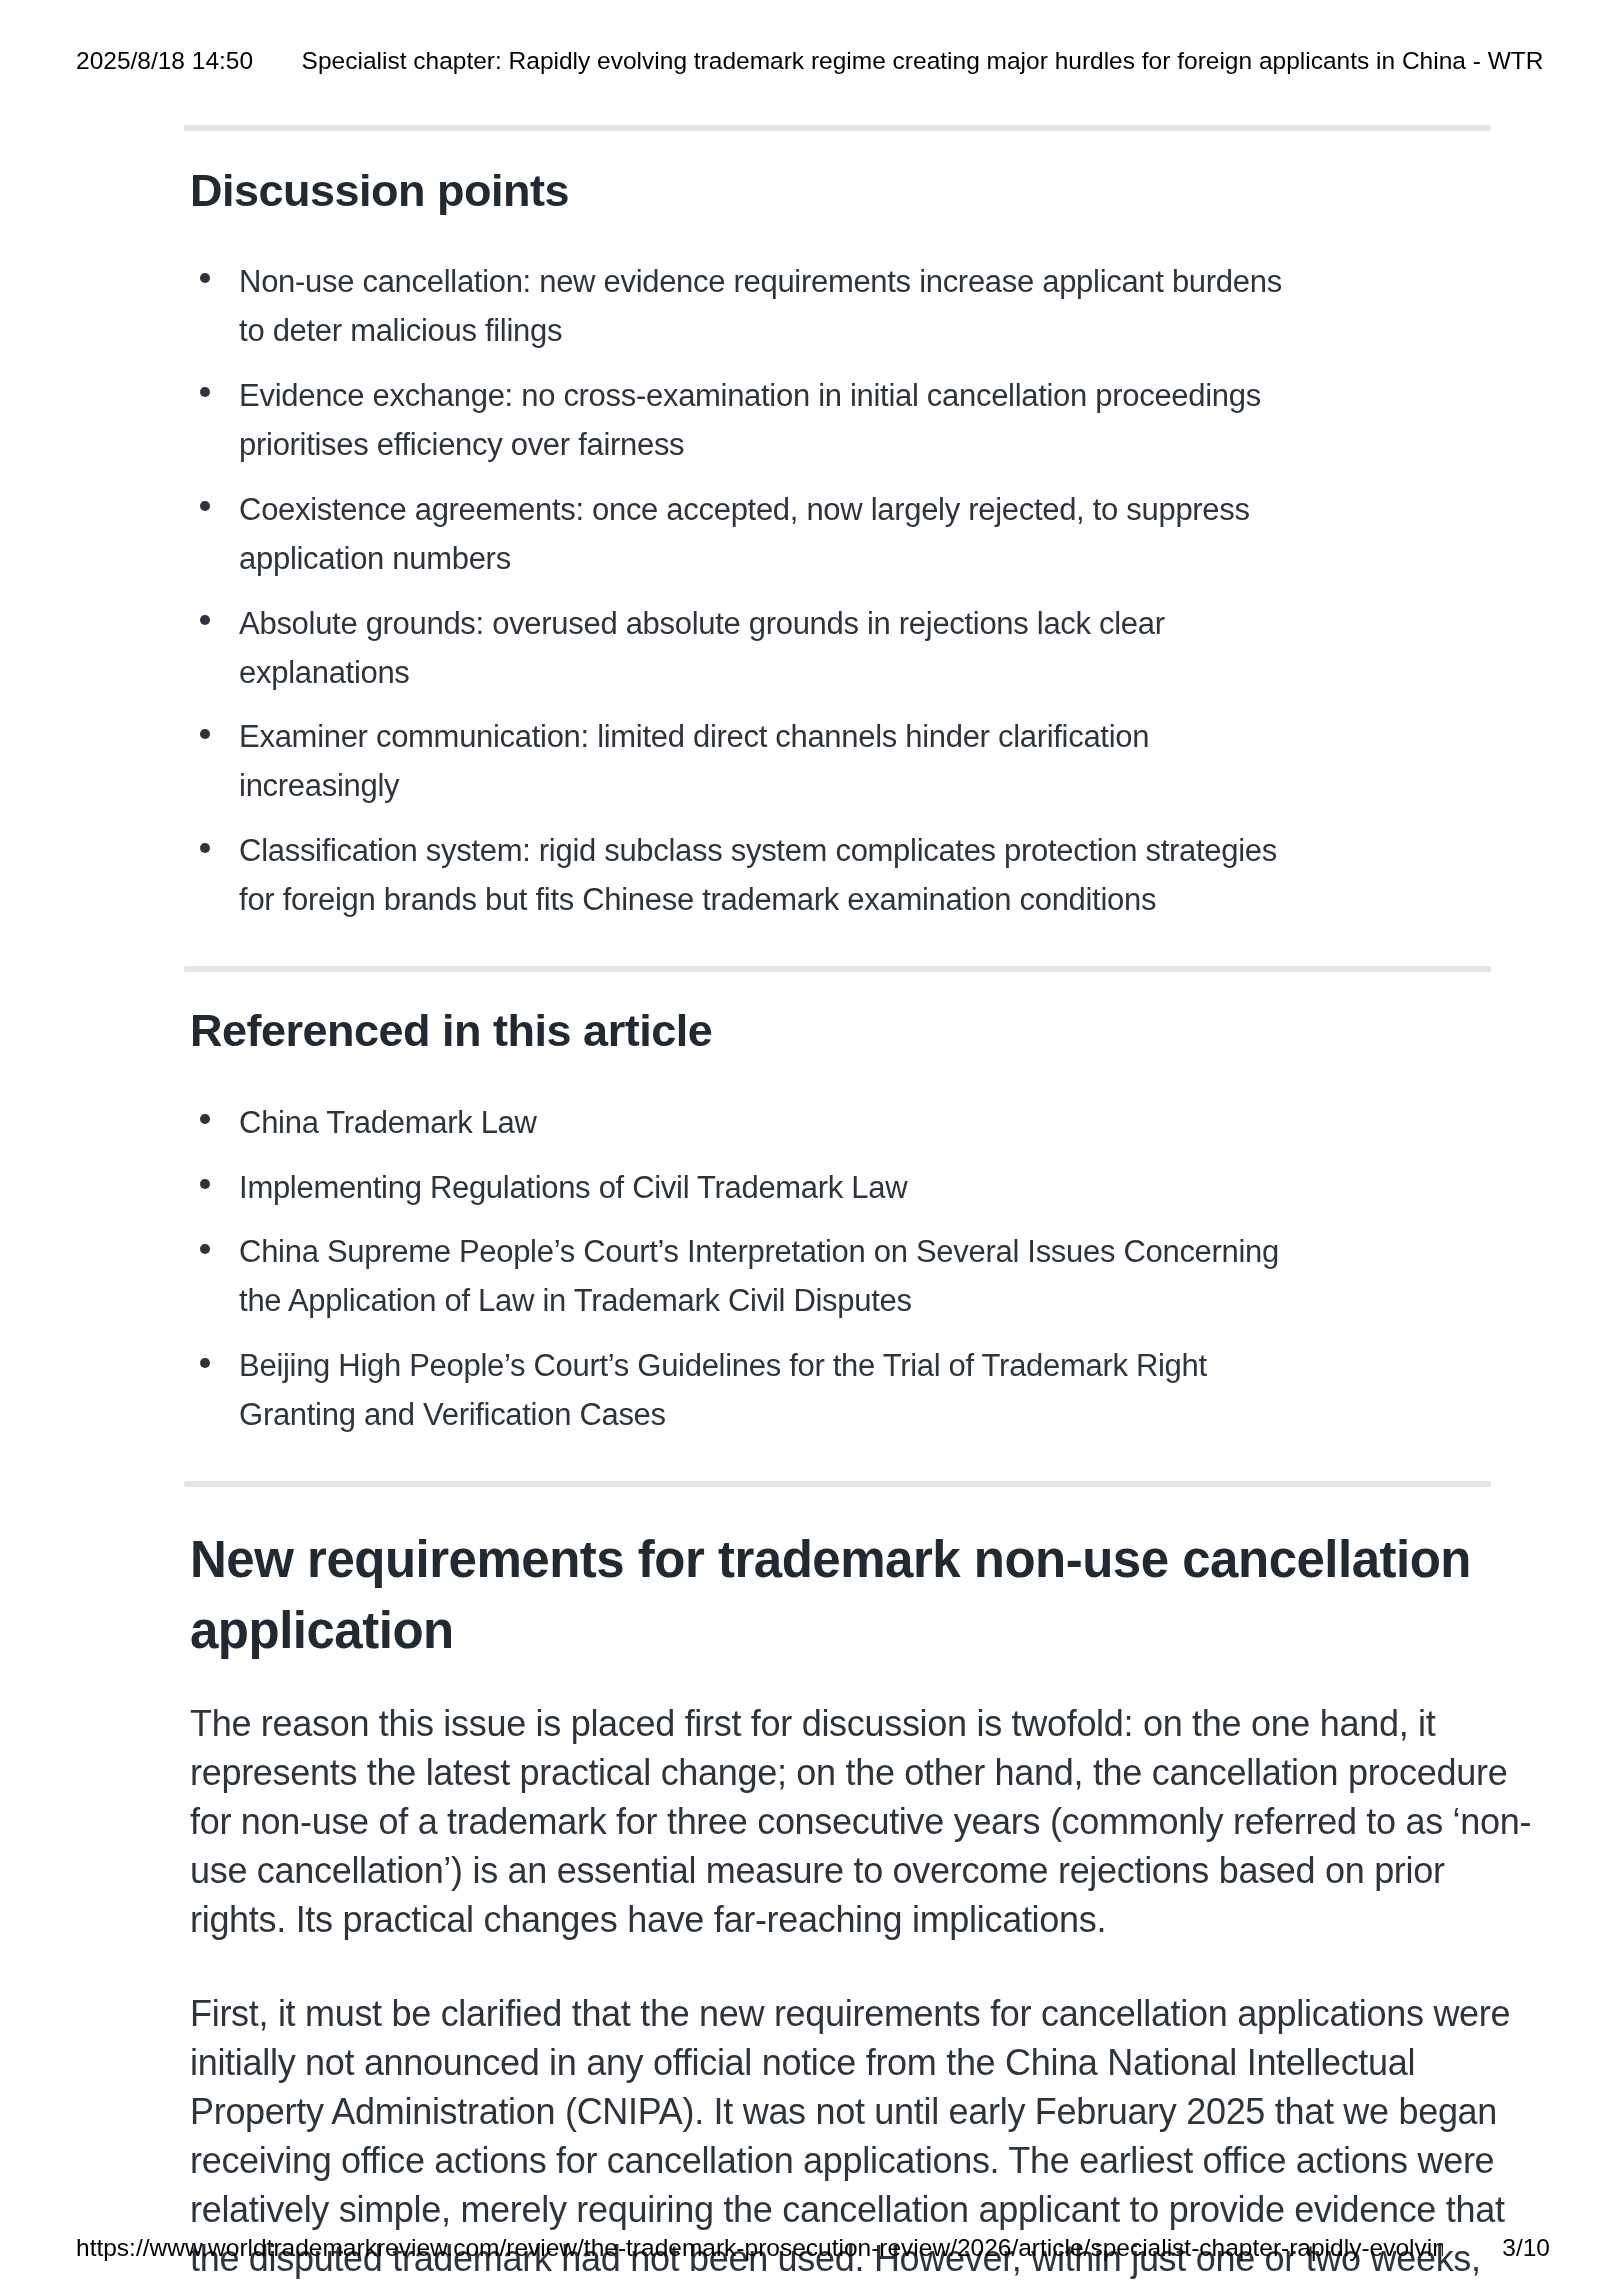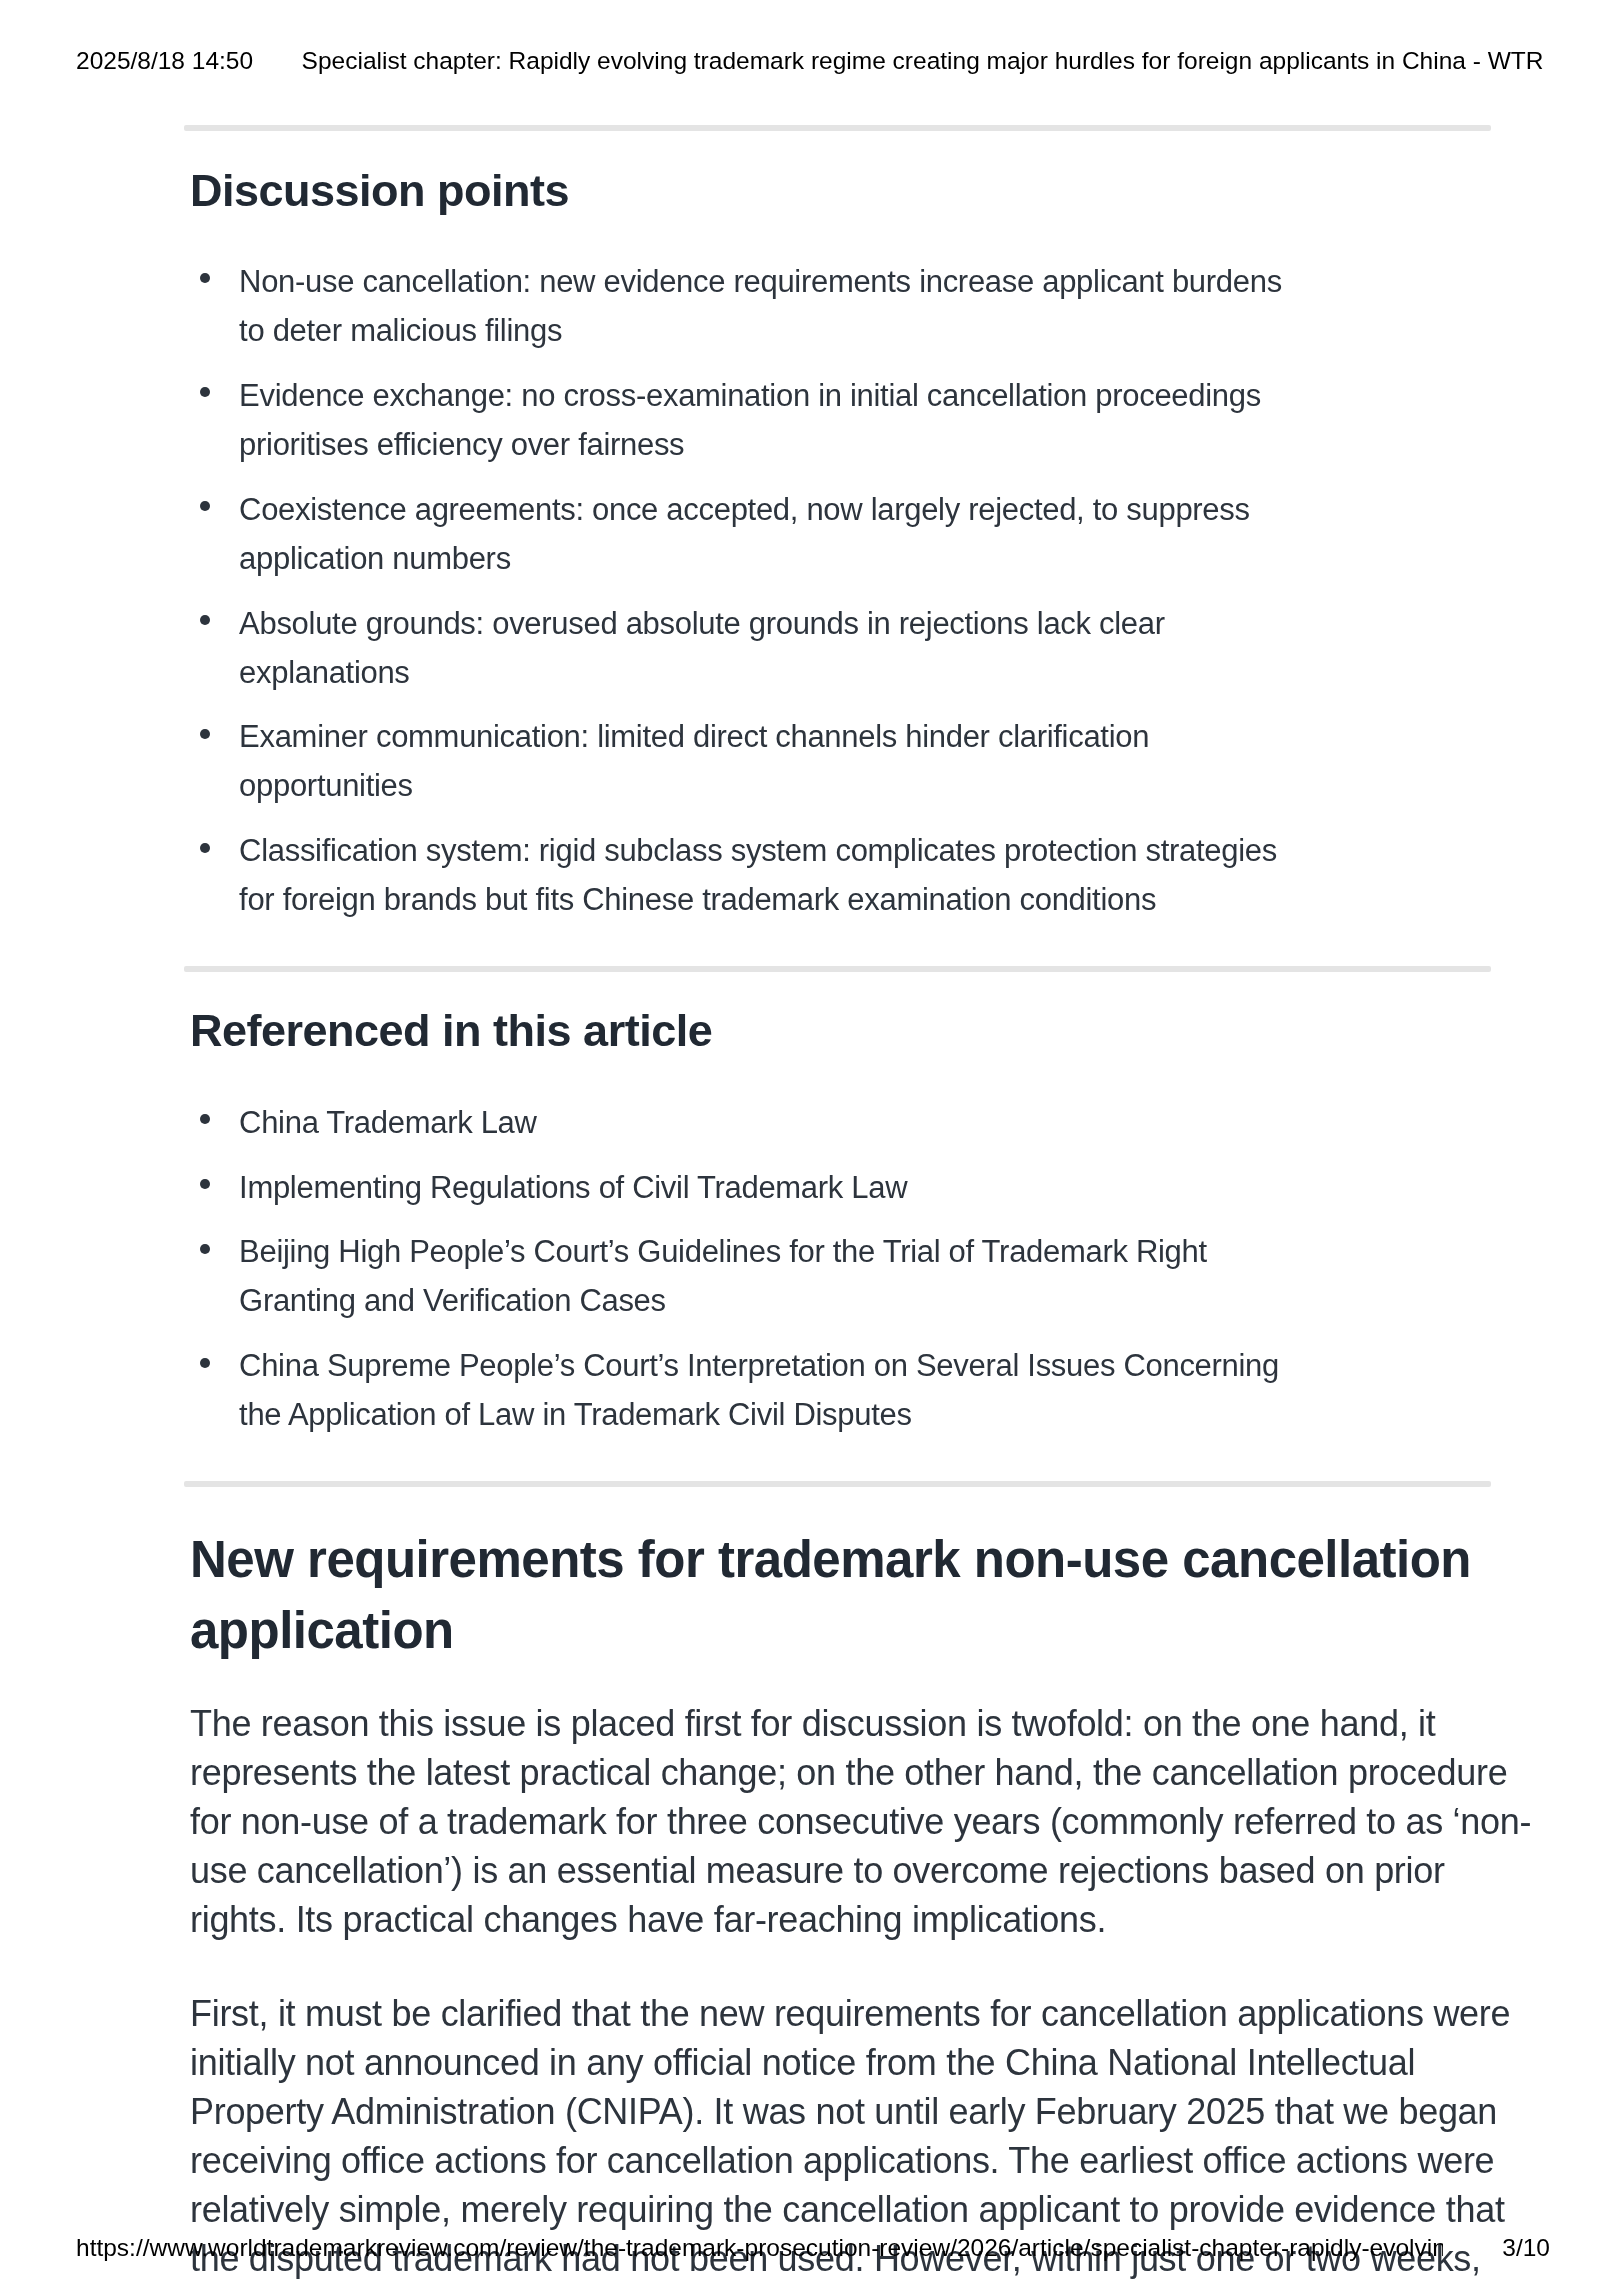--- a/index.html
+++ b/index.html
@@ -102,21 +102,21 @@
 application numbers</span>
         </li>
         <li>
           <span class="dot"></span>
           <span class="li-text">Absolute grounds: overused absolute grounds in rejections lack clear
 explanations</span>
         </li>
         <li>
           <span class="dot"></span>
           <span class="li-text">Examiner communication: limited direct channels hinder clarification
-opportunities</span>
+increasingly</span>
         </li>
         <li>
           <span class="dot"></span>
           <span class="li-text">Classification system: rigid subclass system complicates protection strategies
 for foreign brands but fits Chinese trademark examination conditions</span>
         </li>
       </ul>
     </section>
 
     <hr class="rule r2">
@@ -127,27 +127,27 @@
         <li>
           <span class="dot"></span>
           <span class="li-text">China Trademark Law</span>
         </li>
         <li>
           <span class="dot"></span>
           <span class="li-text">Implementing Regulations of Civil Trademark Law</span>
         </li>
         <li>
           <span class="dot"></span>
-          <span class="li-text">Beijing High People’s Court’s Guidelines for the Trial of Trademark Right
-Granting and Verification Cases</span>
+          <span class="li-text">China Supreme People’s Court’s Interpretation on Several Issues Concerning
+the Application of Law in Trademark Civil Disputes</span>
         </li>
         <li>
           <span class="dot"></span>
-          <span class="li-text">China Supreme People’s Court’s Interpretation on Several Issues Concerning
-the Application of Law in Trademark Civil Disputes</span>
+          <span class="li-text">Beijing High People’s Court’s Guidelines for the Trial of Trademark Right
+Granting and Verification Cases</span>
         </li>
       </ul>
     </section>
 
     <hr class="rule r2">
 
     <section>
       <h1>New requirements for trademark non-use cancellation
 application</h1>
       <p class="body-par">The reason this issue is placed first for discussion is twofold: on the one hand, it

